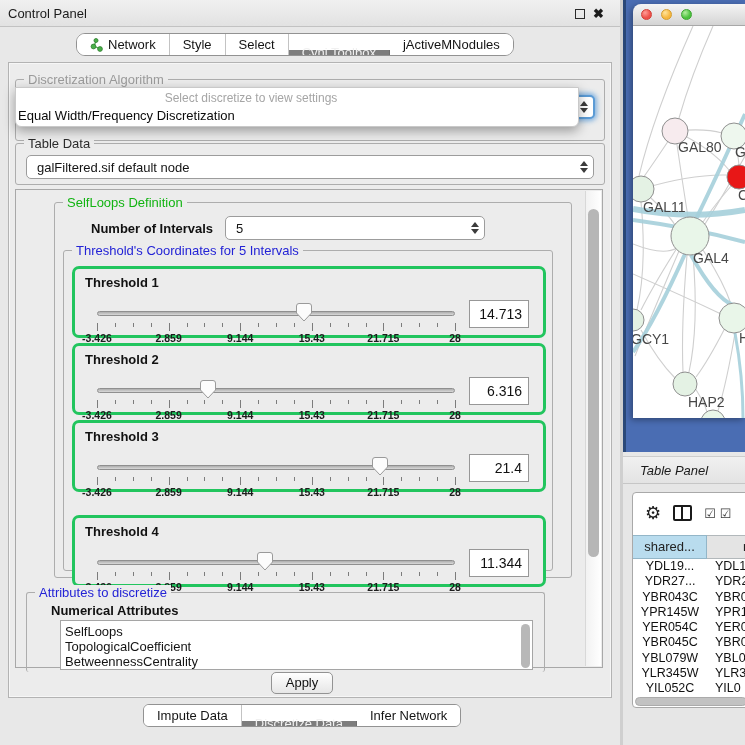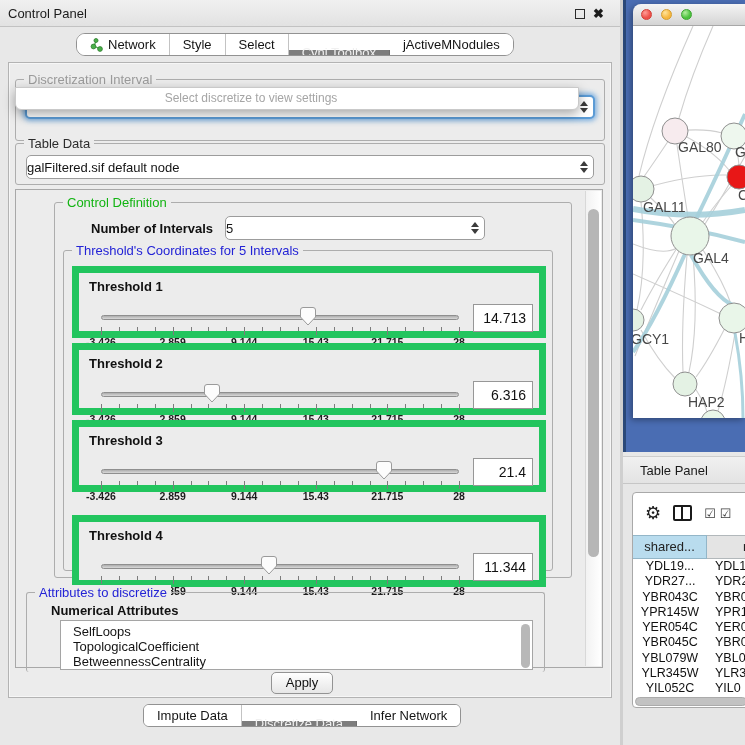--- a/index.html
+++ b/index.html
@@ -24,73 +24,73 @@
   #content-box { left:8px; top:62px; width:604px; height:636px; background:#ececec; border:1px solid #b3b3b3; box-shadow:inset 0 0 0 1px #f6f6f6; }
 
   .tbox { position:absolute; border:1px solid #adadad; border-radius:3px; }
   .tbox-label { position:absolute; top:-8px; left:8px; background:#ececec; padding:0 4px; font-size:13px; line-height:15px; white-space:nowrap; }
   .lbl-green { color:#12b412; }
   .lbl-blue  { color:#2323d6; }
   .lbl-gray  { color:#9b9b9b; }
   .lbl-dark  { color:#2c2c2c; }
 
   .combo { position:absolute; background:#fff; border:1px solid #9c9c9c; border-radius:5px; font-size:13px; color:#141414; display:flex; align-items:center; cursor:pointer; }
-  .combo .ctext { flex:1; white-space:nowrap; overflow:hidden; }
+  .combo .ctext { padding-left:10px; flex:1; white-space:nowrap; overflow:hidden; }
   .spinner { width:18px; display:flex; flex-direction:column; align-items:center; justify-content:center; gap:2px; }
   .spinner i { display:block; width:0; height:0; border-left:4px solid transparent; border-right:4px solid transparent; }
   .spinner .up { border-bottom:5px solid #3c3c3c; }
   .spinner .dn { border-top:5px solid #3c3c3c; }
 
   
   #algo-combo { left:16px; top:32px; width:570px; height:24px; border:2px solid #5b9bd5; box-shadow:0 0 5px 2px rgba(98,160,220,.8); }
 
   #algo-popup { left:6px; top:24px; width:564px; background:#fff; border:1px solid #c9c9c9; border-radius:0 0 6px 6px; box-shadow:0 4px 12px rgba(0,0,0,.35); z-index:50; padding-bottom:2px; }
   .popup-prompt { width:470px; text-align:center; font-size:12px; color:#a5a5a5; padding:3px 0 2px; cursor:pointer; }
   .popup-item { font-size:13px; color:#0a0a0a; padding:1px 2px; cursor:pointer; }
   .popup-item.hl { font-weight:bold; }
 
   
   #scrollbox { left:6px; top:126px; width:588px; height:479px; border:1px solid #a8a8a8; background:#ececec; }
   .vtrack { position:absolute; right:1px; top:1px; width:16px; height:475px; background:linear-gradient(90deg,#f2f2f2,#ffffff); border-left:1px solid #d8d8d8; }
   .vthumb { position:absolute; left:2px; width:11px; background:#b6b6b6; border-radius:6px; }
 
   
-  .thr-panel { position:absolute; left:8px; width:474px; height:72px; border:7px solid #22c55e; background:#ececec; border-radius:0; }
+  .thr-panel { position:absolute; left:8px; width:474px; height:72px; border:3px solid #22c55e; background:#ececec; border-radius:7px; }
   .thr-title { position:absolute; left:10px; top:6px; font-size:13px; font-weight:bold; color:#111; }
   .slider-zone { position:absolute; left:22px; top:36px; width:358px; height:36px; }
   .track { position:absolute; left:0; right:0; top:6px; height:5px; border-radius:3px; background:linear-gradient(#adadad,#d9d9d9); border:1px solid #8f8f8f; cursor:pointer; }
   .thumb { position:absolute; top:-2px; width:16px; height:19px; cursor:pointer; }
   .ticks { position:absolute; left:0; right:0; top:18px; height:9px; }
   .tick { position:absolute; top:0; width:1px; background:#7c7c7c; }
   .tick.major { height:8px; }
   .tick.minor { height:4px; }
   .tick-labels { position:absolute; left:0; right:0; top:27px; height:11px; }
   .tick-label { position:absolute; transform:translateX(-50%); font-size:10.5px; font-weight:bold; color:#1d1d1d; white-space:nowrap; }
   .thr-value { position:absolute; left:394px; top:31px; width:60px; height:28px; background:#fff; border:1px solid #979797; font-family:"Liberation Sans",sans-serif; font-size:14px; color:#111; text-align:right; padding-right:6px; }
 
   
   #attr-list { position:absolute; left:33px; top:27px; width:473px; height:50px; background:#fff; border:1px solid #a5a5a5; overflow:hidden; }
-  .attr-item { font-size:13px; color:#141414; line-height:15px; padding-left:12px; cursor:pointer; }
+  .attr-item { font-size:13px; color:#141414; line-height:15px; padding-left:4px; cursor:pointer; }
   #attr-list .vthumb2 { position:absolute; right:2px; top:3px; width:9px; height:44px; background:#b8b8b8; border-radius:5px; }
 
   #apply-btn { left:262px; top:609px; width:62px; height:22px; background:linear-gradient(#ffffff,#e6e6e6); border:1px solid #939393; border-radius:5px; font-size:13px; color:#111; text-align:center; line-height:20px; cursor:pointer; }
 
   
   #right-side { left:620px; top:0; width:125px; height:745px; }
   #splitter { left:0; top:0; width:3px; height:745px; background:#cfcfcf; }
   #desktop { left:3px; top:0; width:122px; height:452px; background:#4a6db3; border-left:3px solid #2a4878; }
   #mac-window { left:13px; top:4px; width:112px; height:414px; border-radius:8px 0 0 0; overflow:hidden; box-shadow:-2px 2px 6px rgba(0,0,0,.35);padding-left:45px; }
   #mac-titlebar { position:absolute; left:0; top:0; width:112px; height:22px; background:linear-gradient(#f5f5f5,#d4d4d4); border-bottom:1px solid #a8a8a8; }
   .tl { position:absolute; top:5px; width:11px; height:11px; border-radius:50%; cursor:pointer; }
   #tl-red    { left:8px;  background:radial-gradient(circle at 35% 30%, #ff9d96, #ee5049 60%); border:1px solid #cf4038; }
   #tl-yellow { left:28px; background:radial-gradient(circle at 35% 30%, #ffe49a, #f6b73e 60%); border:1px solid #d39c2f; }
   #tl-green  { left:48px; background:radial-gradient(circle at 35% 30%, #b4eea0, #4cc23e 60%); border:1px solid #3da332; }
   #net-canvas { position:absolute; left:0; top:22px; width:112px; height:392px; background:#fff; }
 
-  #tp-titlebar { left:3px; top:456px; width:122px; height:28px; background:linear-gradient(#f0f0f0,#e3e3e3); border-bottom:1px solid #c6c6c6; border-top:1px solid #cdcdcd; }
+  #tp-titlebar { left:3px; top:456px; width:122px; height:28px; background:linear-gradient(#f0f0f0,#e3e3e3); border-bottom:1px solid #c6c6c6; border-top:1px solid #cdcdcd;font-style:italic; }
   #tp-title { left:17px; top:0; height:28px; line-height:28px; font-size:13px; color:#1b1b1b; position:absolute; }
   #tp-body { left:3px; top:484px; width:122px; height:261px; background:#e6e6e6; }
   #table-box { position:absolute; left:9px; top:8px; width:120px; height:216px; background:#fff; border:1px solid #a9a9a9; border-radius:4px 0 0 4px; overflow:hidden; }
   #tb-toolbar { position:absolute; left:0; top:0; width:100%; height:40px; display:flex; align-items:center; gap:12px; padding-left:12px; }
   #gear-icon { font-size:18px; color:#1f1f1f; line-height:18px; cursor:pointer; }
   #col-icon { width:19px; height:16px; border:2px solid #1a1a1a; border-radius:2px; position:relative; cursor:pointer; }
   #col-icon::after { content:""; position:absolute; left:6px; top:0; width:2px; height:12px; background:#1a1a1a; }
   .cb-icon { font-size:13px; color:#3a3a3a; cursor:pointer; }
   #tb-header { position:absolute; left:0; top:42px; width:200px; height:24px; display:flex; }
   .hcell { height:24px; border:1px solid #b2b8bb; border-left:none; font-size:13px; color:#222; text-align:center; line-height:22px; overflow:hidden; cursor:pointer; }
@@ -135,51 +135,52 @@
         <span>Cyni Toolbox</span>
       </div>
     <div class="seg">
         <span>jActiveMNodules</span>
       </div>
   </div>
 
   <div id="content-box" class="abs">
 
     <div class="tbox" style="left:6px; top:16px; width:590px; height:62px;">
-      <span class="tbox-label lbl-gray">Discretization Interval</span>
+      <span class="tbox-label lbl-gray">Discretization Algorithm</span>
     </div>
     <div id="algo-combo" class="combo">
       <span class="ctext"></span>
       <span class="spinner">
           <i class="up"></i>
           <i class="dn"></i>
         </span>
     </div>
     <div id="algo-popup" class="abs">
       <div class="popup-prompt">Select discretize to view settings</div>
+      <div class="popup-item">Equal Width/Frequency Discretization</div>
     </div>
 
     <div class="tbox" style="left:6px; top:80px; width:590px; height:42px;">
       <span class="tbox-label lbl-dark">Table Data</span>
       <div class="combo" style="left:10px; top:11px; width:568px; height:24px;">
         <span class="ctext">galFiltered.sif default node</span>
         <span class="spinner">
             <i class="up"></i>
             <i class="dn"></i>
           </span>
       </div>
     </div>
 
     <div id="scrollbox" class="abs">
       <div class="vtrack">
         <div class="vthumb" style="top:18px; height:348px;"></div>
       </div>
 
       <div class="tbox" style="left:38px; top:12px; width:518px; height:374px; height:376px;">
-        <span class="tbox-label lbl-green">Control Definition</span>
+        <span class="tbox-label lbl-green">SelfLoops Definition</span>
 
         <div class="abs" style="left:36px; top:18px; font-size:13px; font-weight:bold; color:#111;">Number of Intervals</div>
         <div class="combo" style="left:170px; top:13px; width:260px; height:24px;">
           <span class="ctext">5</span>
           <span class="spinner">
               <i class="up"></i>
               <i class="dn"></i>
             </span>
         </div>
 

